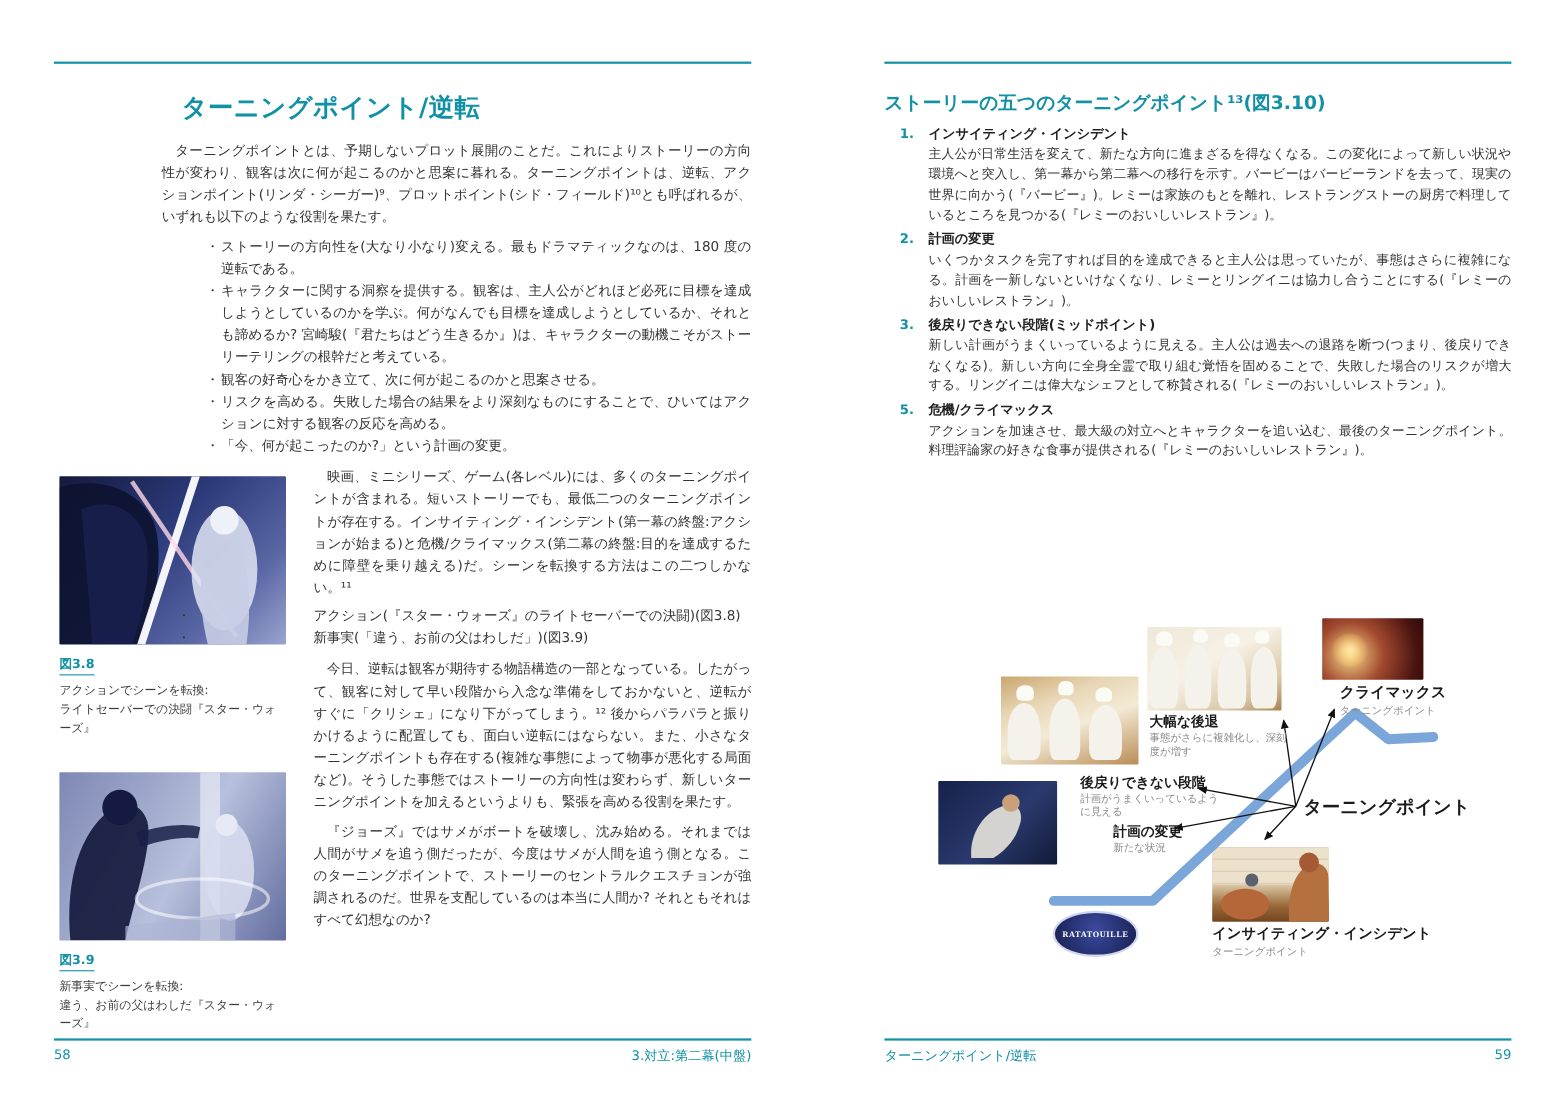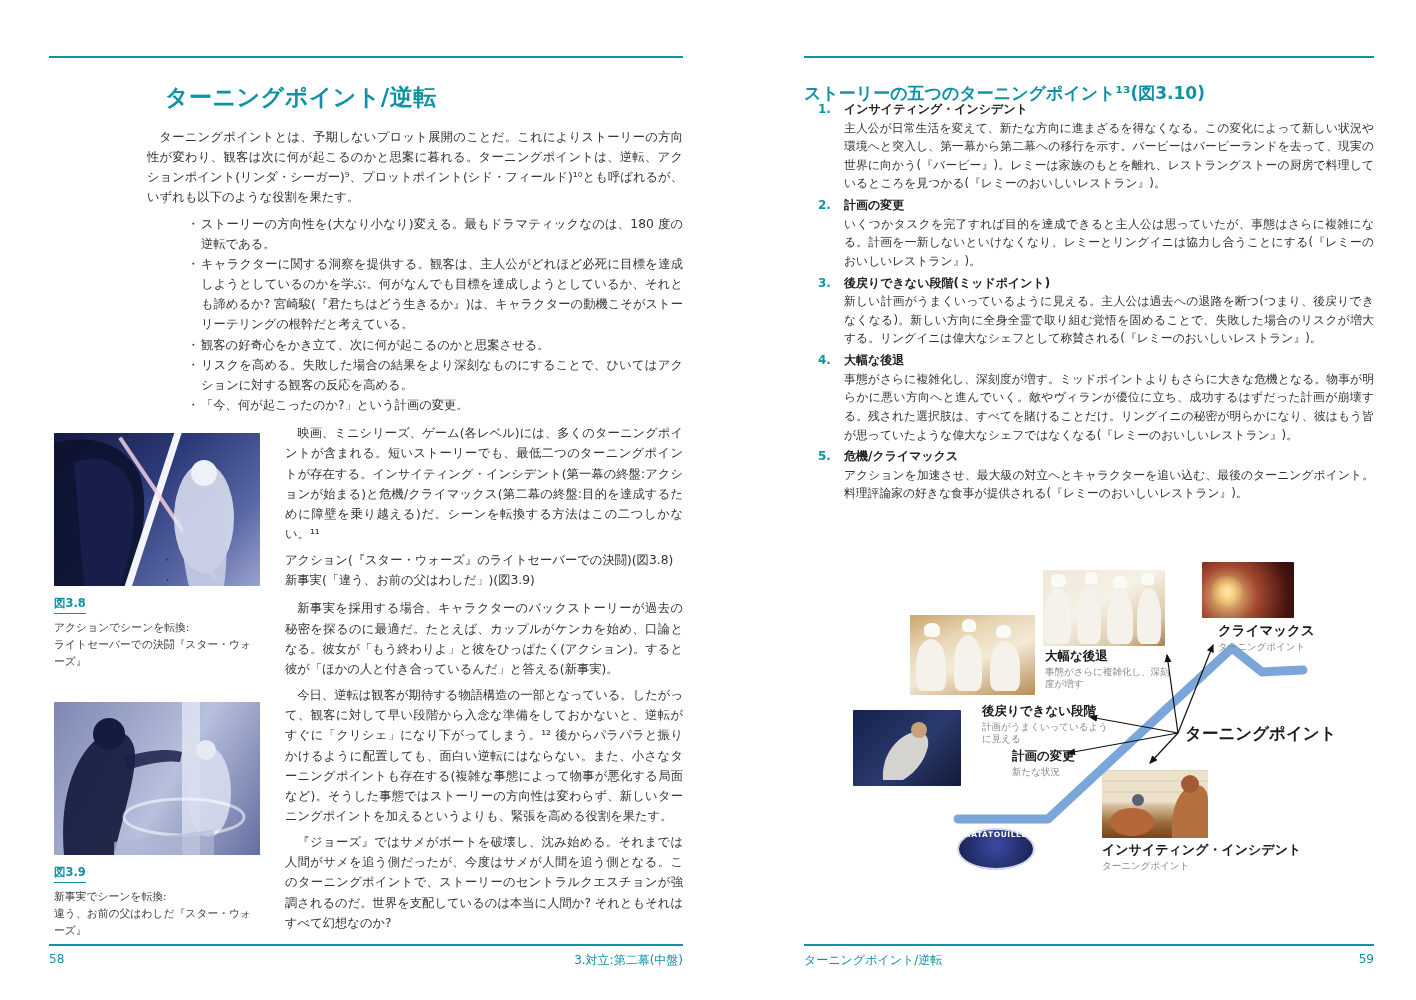--- a/index.html
+++ b/index.html
@@ -30,21 +30,21 @@
   .fig-label{display:inline-block;color:#1191a5;font-size:11.5px;font-weight:700;border-bottom:1.5px solid #1191a5;padding-bottom:2px;margin:10px 0 6px 0;}
   .fig-cap{font-size:10.8px;line-height:1.55;color:#3c3c3c;}
   .sb-img{width:206px;height:153px;position:relative;overflow:hidden;border-radius:1px;}
   .sb-img svg{position:absolute;inset:0;}
   .fig38-bg{background:linear-gradient(135deg,#141a3e 0%,#2c3a7a 40%,#5a67a5 75%,#9aa4cf 100%);}
   .fig39-bg{background:linear-gradient(120deg,#7d87b3 0%,#b7c0dc 55%,#636ea0 100%);}
   .fig-gap{height:32px;clear:none;}
 
   
   .rp-heading{position:absolute;left:0;top:82px;margin:0;font-size:17px;font-weight:700;color:#1191a5;}
-  .rp-list{position:absolute;left:14px;top:100px;width:556px;}
+  .rp-list{position:absolute;left:14px;top:112px;width:556px;}
   .rp-item{margin:0 0 2px 0;}
   .rp-item .ttl{font-size:12px;font-weight:700;color:#222;line-height:1.55;}
   .rp-item .num{color:#1191a5;font-weight:700;display:inline-block;width:26px;}
   .rp-item .bod{font-size:11.8px;line-height:1.58;margin:0 0 3px 26px;text-align:justify;color:#333;}
 
   .diagram{position:absolute;left:0;top:552px;width:570px;height:322px;}
   .dimg{position:absolute;overflow:hidden;border-radius:1px;}
   .dlabel{position:absolute;}
   .dlabel .t{font-size:12.5px;font-weight:700;color:#1a1a1a;line-height:1.25;}
   .dlabel .s{font-size:9.5px;color:#8a8a8a;line-height:1.35;margin-top:2px;}
@@ -54,21 +54,21 @@
   .img-chefs{background:linear-gradient(160deg,#caa66e 0%,#e8d7b6 30%,#f3ead6 55%,#b98c55 100%);}
   .img-crowd{background:linear-gradient(150deg,#efe8da 0%,#f6f1e6 45%,#d9c6a4 80%,#a8814f 100%);}
   .img-critic{background:radial-gradient(circle at 28% 60%,#f5d98a 0%,#a2492f 40%,#4a1410 80%,#2e0b08 100%);}
   .img-night{background:linear-gradient(135deg,#16214a 0%,#2b3a6e 55%,#111a38 100%);}
   .img-incident{background:linear-gradient(180deg,#e9ddc4 0%,#dcc9a8 50%,#9a6a3a 78%,#74441f 100%);}
   .hat{position:absolute;background:#fbfbf6;border-radius:45% 45% 30% 30%;}
   .uni{position:absolute;background:#f4f2ea;border-radius:50% 50% 20% 20%;}
   .glow{position:absolute;border-radius:50%;background:radial-gradient(circle,#ffe9a8 0%,rgba(255,210,120,.45) 45%,rgba(0,0,0,0) 75%);}
   .logo{position:absolute;width:74px;height:38px;border-radius:50%;
         background:radial-gradient(circle at 50% 40%,#3b4a9e 0%,#242f6e 60%,#161d49 100%);
-        border:2px solid #cfd6ee;display:flex;justify-content:center;}
+        border:2px solid #cfd6ee;display:flex;align-items:center;justify-content:center;font-family:Liberation Serif, serif;}
   .logo span{color:#fff;font-size:7.5px;font-weight:700;letter-spacing:.6px;}
 
   .fig310-block{position:absolute;left:42px;top:878px;width:528px;}
   .fig310-block .fig-label{margin:0 0 6px 0;}
   .fig310-block .cap{font-size:11px;color:#3c3c3c;}
 </style>
 </head>
 <body>
 
 <div class="page page-left">
@@ -123,21 +123,20 @@
       <div class="fig-cap">違う、お前の父はわしだ『スター・ウォーズ』</div>
     </div>
 
     <p class="body-p">映画、ミニシリーズ、ゲーム(各レベル)には、多くのターニングポイントが含まれる。短いストーリーでも、最低二つのターニングポイントが存在する。インサイティング・インシデント(第一幕の終盤:アクションが始まる)と危機/クライマックス(第二幕の終盤:目的を達成するために障壁を乗り越える)だ。シーンを転換する方法はこの二つしかない。¹¹</p>
 
     <ul class="blist" style="padding-left:14px;">
       <li><span class="mk">・</span><span>アクション(『スター・ウォーズ』のライトセーバーでの決闘)(図3.8)</span></li>
       <li><span class="mk">・</span><span>新事実(「違う、お前の父はわしだ」)(図3.9)</span></li>
     </ul>
 
-    <p class="body-p">新事実を採用する場合、キャラクターのバックストーリーが過去の秘密を探るのに最適だ。たとえば、カップルがケンカを始め、口論となる。彼女が「もう終わりよ」と彼をひっぱたく(アクション)。すると彼が「ほかの人と付き合っているんだ」と答える(新事実)。</p>
     <p class="body-p">今日、逆転は観客が期待する物語構造の一部となっている。したがって、観客に対して早い段階から入念な準備をしておかないと、逆転がすぐに「クリシェ」になり下がってしまう。¹² 後からパラパラと振りかけるように配置しても、面白い逆転にはならない。また、小さなターニングポイントも存在する(複雑な事態によって物事が悪化する局面など)。そうした事態ではストーリーの方向性は変わらず、新しいターニングポイントを加えるというよりも、緊張を高める役割を果たす。</p>
     <p class="body-p">『ジョーズ』ではサメがボートを破壊し、沈み始める。それまでは人間がサメを追う側だったが、今度はサメが人間を追う側となる。このターニングポイントで、ストーリーのセントラルクエスチョンが強調されるのだ。世界を支配しているのは本当に人間か? それともそれはすべて幻想なのか?</p>
   </div>
 
   <div class="rule bottom"></div>
   <div class="footer-row">
     <span class="fl">58</span>
     <span class="fr">3.対立:第二幕(中盤)</span>
   </div>
 </div>
@@ -152,24 +151,20 @@
       <div class="ttl"><span class="num">1.</span><span>インサイティング・インシデント</span></div>
       <p class="bod">主人公が日常生活を変えて、新たな方向に進まざるを得なくなる。この変化によって新しい状況や環境へと突入し、第一幕から第二幕への移行を示す。バービーはバービーランドを去って、現実の世界に向かう(『バービー』)。レミーは家族のもとを離れ、レストラングストーの厨房で料理しているところを見つかる(『レミーのおいしいレストラン』)。</p>
     </div>
     <div class="rp-item">
       <div class="ttl"><span class="num">2.</span><span>計画の変更</span></div>
       <p class="bod">いくつかタスクを完了すれば目的を達成できると主人公は思っていたが、事態はさらに複雑になる。計画を一新しないといけなくなり、レミーとリングイニは協力し合うことにする(『レミーのおいしいレストラン』)。</p>
     </div>
     <div class="rp-item">
       <div class="ttl"><span class="num">3.</span><span>後戻りできない段階(ミッドポイント)</span></div>
       <p class="bod">新しい計画がうまくいっているように見える。主人公は過去への退路を断つ(つまり、後戻りできなくなる)。新しい方向に全身全霊で取り組む覚悟を固めることで、失敗した場合のリスクが増大する。リングイニは偉大なシェフとして称賛される(『レミーのおいしいレストラン』)。</p>
-    </div>
-    <div class="rp-item">
-      <div class="ttl"><span class="num">4.</span><span>大幅な後退</span></div>
-      <p class="bod">事態がさらに複雑化し、深刻度が増す。ミッドポイントよりもさらに大きな危機となる。物事が明らかに悪い方向へと進んでいく。敵やヴィランが優位に立ち、成功するはずだった計画が崩壊する。残された選択肢は、すべてを賭けることだけ。リングイニの秘密が明らかになり、彼はもう皆が思っていたような偉大なシェフではなくなる(『レミーのおいしいレストラン』)。</p>
     </div>
     <div class="rp-item">
       <div class="ttl"><span class="num">5.</span><span>危機/クライマックス</span></div>
       <p class="bod">アクションを加速させ、最大級の対立へとキャラクターを追い込む、最後のターニングポイント。料理評論家の好きな食事が提供される(『レミーのおいしいレストラン』)。</p>
     </div>
   </div>
 
   <div class="diagram">
 
     <div class="dimg img-chefs" style="left:106px;top:63px;width:125px;height:80px;">

